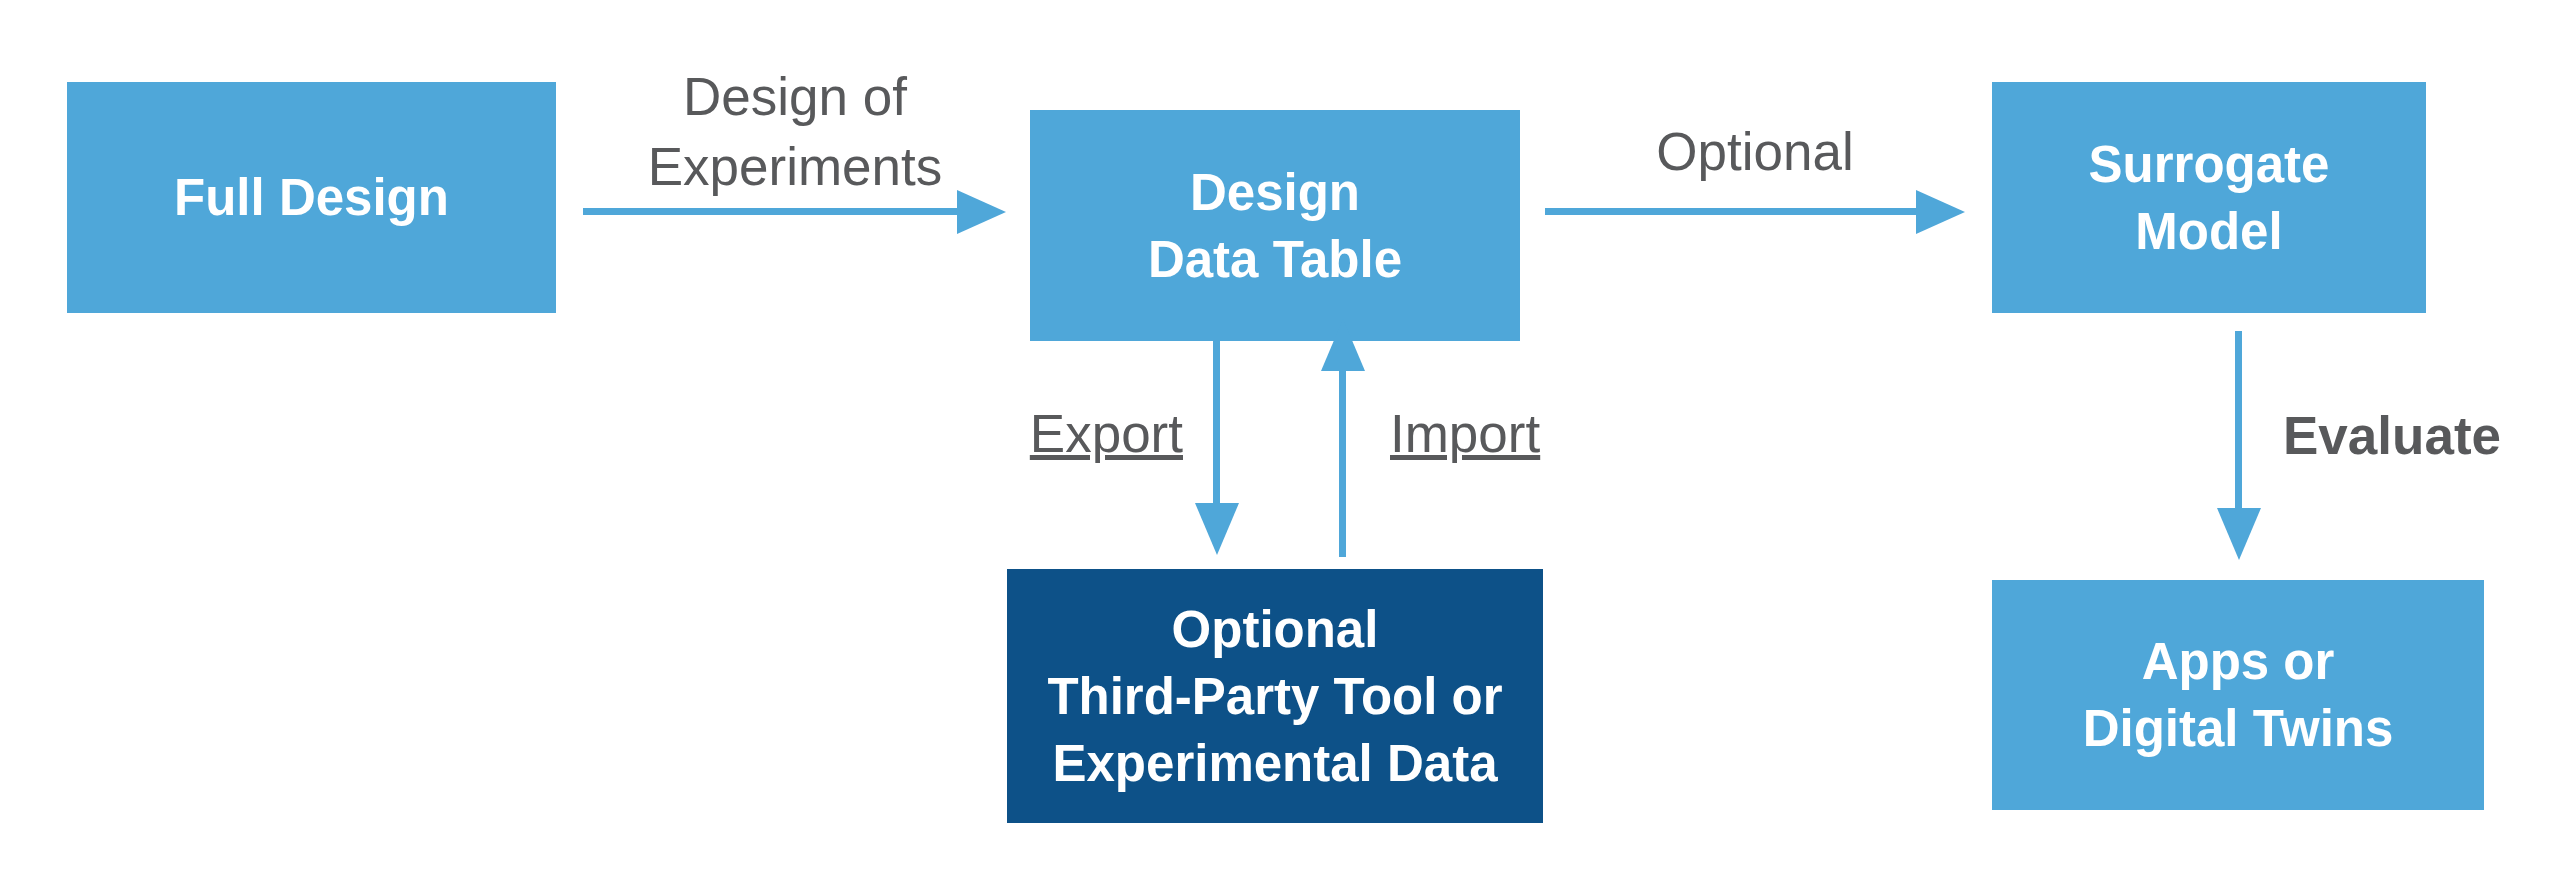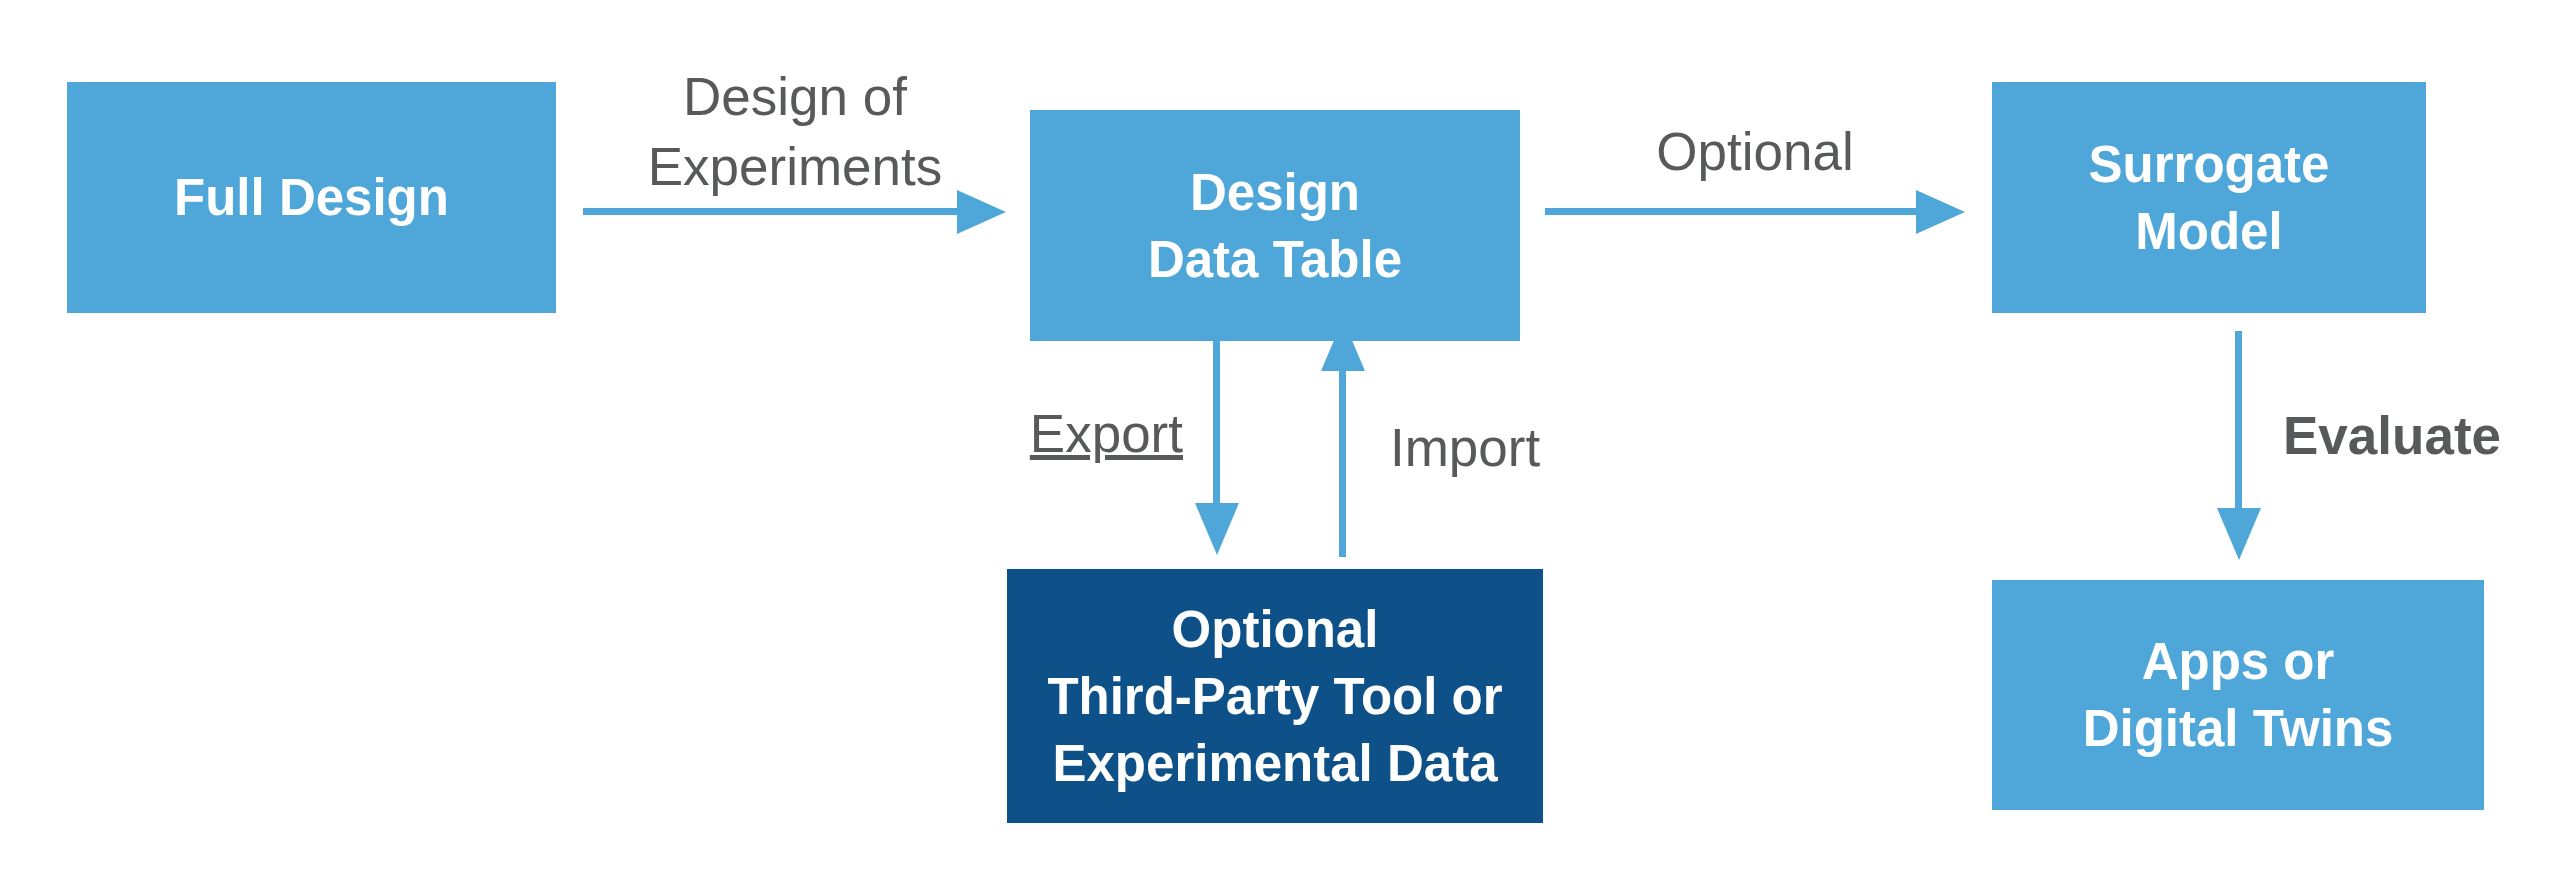--- a/index.html
+++ b/index.html
@@ -84,21 +84,21 @@
   <div class="arrow-head right" style="left:957px;top:190px;"></div>
 
   <div class="edge-label center" style="left:1545px;top:117px;width:420px;height:70px;">Optional</div>
   <div class="arrow-line" style="left:1545px;top:208px;width:371px;height:7px;"></div>
   <div class="arrow-head right" style="left:1916px;top:190px;"></div>
 
   <div class="edge-label right" style="left:840px;top:399px;width:343px;height:70px;text-decoration:underline;">Export</div>
   <div class="arrow-line" style="left:1213px;top:321px;width:7px;height:183px;"></div>
   <div class="arrow-head down" style="left:1195px;top:503px;"></div>
 
-  <div class="edge-label left" style="left:1390px;top:413px;width:350px;height:70px;">Import</div>
+  <div class="edge-label left" style="left:1390px;top:399px;width:350px;height:70px;text-decoration:underline;">Import</div>
   <div class="arrow-head up" style="left:1321px;top:319px;"></div>
   <div class="arrow-line" style="left:1339px;top:369px;width:7px;height:188px;"></div>
 
   <div class="edge-label left" style="left:2283px;top:401px;width:293px;height:70px;font-weight:bold;">Evaluate</div>
   <div class="arrow-line" style="left:2235px;top:331px;width:7px;height:179px;"></div>
   <div class="arrow-head down" style="left:2217px;top:508px;"></div>
 
 </div>
 
 

